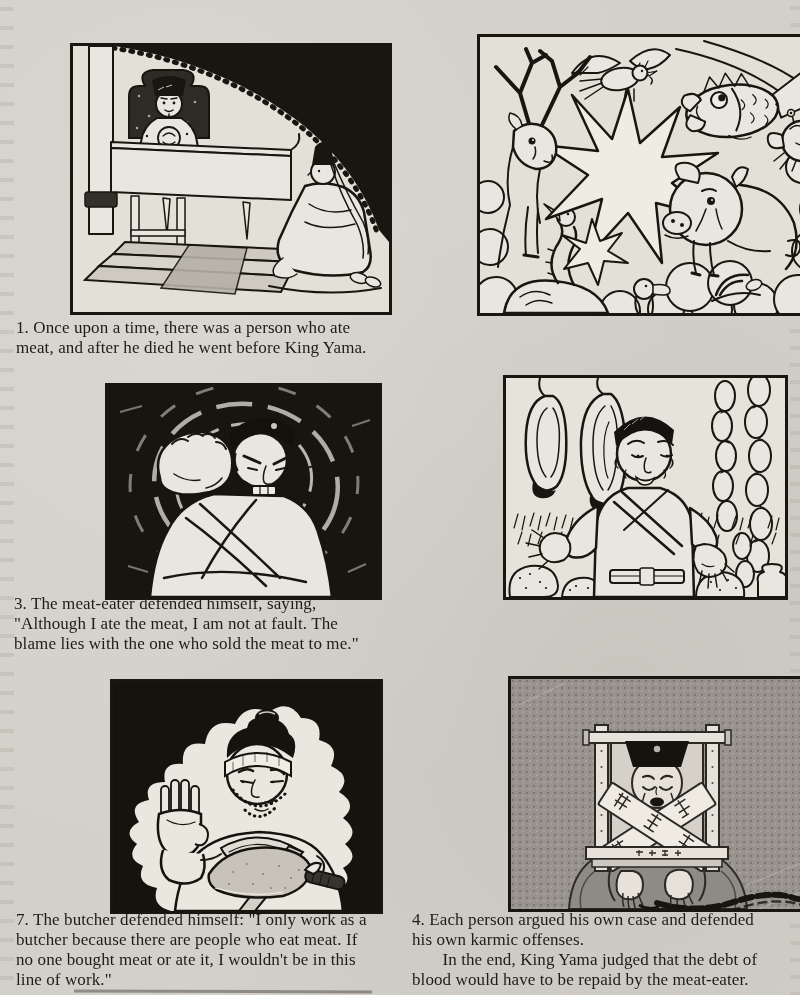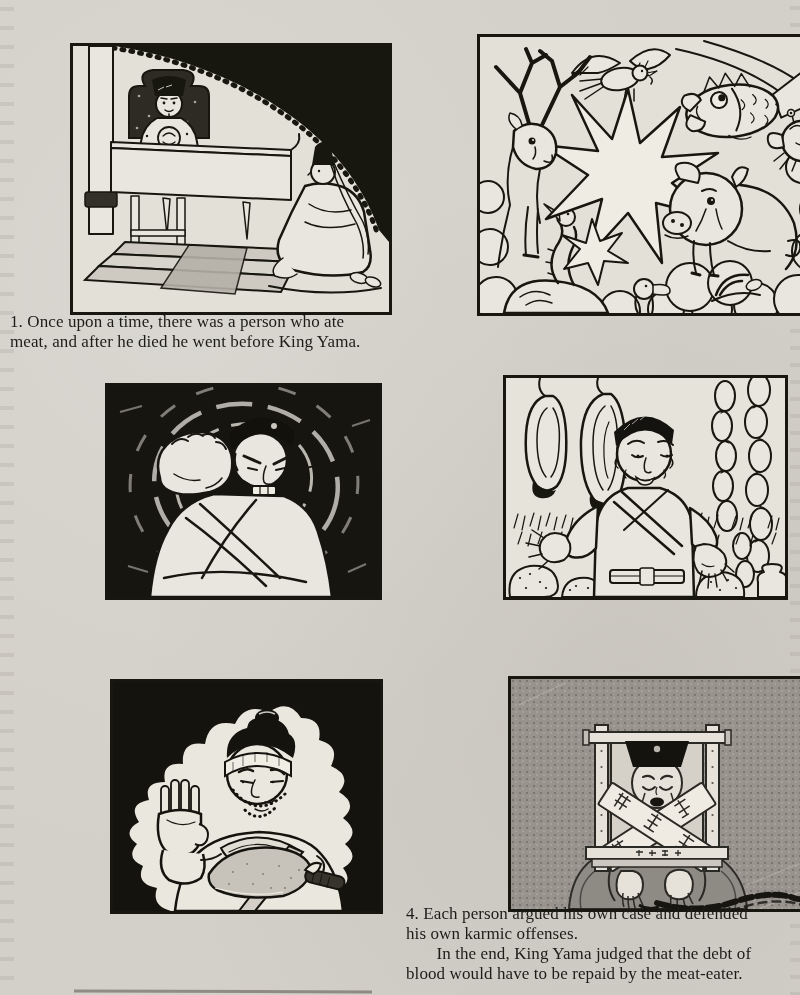--- a/index.html
+++ b/index.html
@@ -3,21 +3,21 @@
 <meta charset="utf-8">
 <style>
   html,body{margin:0;padding:0;background:#b6b2aa;}
   .page{position:relative;width:800px;height:995px;background:#d3d0c9;overflow:hidden;
         font-family:"Liberation Serif", serif;}
   .page::before{content:"";position:absolute;inset:0;pointer-events:none;
     background:radial-gradient(ellipse at 22% 28%, rgba(255,255,255,.14), transparent 60%),
                radial-gradient(ellipse at 78% 72%, rgba(110,105,95,.10), transparent 55%);}
   .panel{position:absolute;border:3px solid #17160f;background:#e3e0d8;box-sizing:border-box;}
   .panel svg{display:block;width:100%;height:100%;}
-  .caption{position:absolute;margin:0;font-size:17px;line-height:20px;color:#1d1c18;
+  .caption{position:absolute;margin:6px;font-size:17px;line-height:20px;color:#1d1c18;
            white-space:pre-wrap;letter-spacing:.1px;}
   .bleed{position:absolute;pointer-events:none;opacity:.33;filter:blur(.7px);}
   .bleed.left{left:0;top:0;width:14px;height:995px;
     background:repeating-linear-gradient(to bottom, transparent 0 7px, #aeaaa2 7px 11px, transparent 11px 19px);}
   .bleed.right{right:0;top:0;width:10px;height:995px;
     background:repeating-linear-gradient(to bottom, transparent 0 6px, #aeaaa2 6px 10px, transparent 10px 17px);}
   .edge-line{position:absolute;left:74px;top:990px;width:298px;height:3px;background:#57544d;
              opacity:.55;transform:rotate(.2deg);}
   
   svg .ln{fill:none;stroke:#17160f;stroke-linecap:round;stroke-linejoin:round;}
@@ -283,20 +283,23 @@
       <path d="M130,99 q9,7 18,1 q-2,7 -9,7 q-7,0 -9,-8 Z" fill="#efece4" stroke="#17160f" stroke-width="1.5"></path>
       <path d="M120,92 q-3,5 0,8 M158,92 q3,5 0,8" class="ln w1"></path>
       <path d="M116,114 L176,168 M108,124 L168,176" class="ln w25"></path>
       <path d="M162,112 L118,152" class="ln w2"></path>
       <rect x="104" y="192" width="74" height="13" rx="3" class="pp w2"></rect>
       <path d="M104,198 h74" class="ln w1"></path>
       <rect x="134" y="190" width="14" height="17" rx="2" class="pp w15"></rect>
     </svg>
   </figure>
 
+  <p class="caption" style="left:8px;top:588px;width:392px">3. The meat-eater defended himself, saying,
+"Although I ate the meat, I am not at fault. The
+blame lies with the one who sold the meat to me."</p>
 
   <figure class="panel" style="left:70px;top:663px;width:273px;height:235px" role="img" aria-label="The turbaned, bearded butcher raises one palm in protest while holding a broad cleaver against a dark background">
     <svg viewBox="0 0 267 229">
       <rect x="0" y="0" width="267" height="229" fill="#14130e"></rect>
       <path d="M58,229 Q38,224 44,206 Q22,202 30,184 Q12,176 24,162 Q8,150 26,140 Q14,122 36,118 Q30,100 52,100 Q48,80 70,82 Q68,58 92,62 Q96,36 122,42 Q132,20 156,30 Q176,16 188,36 Q210,36 206,58 Q228,64 218,84 Q240,94 226,110 Q246,122 230,136 Q248,150 232,162 Q248,176 230,186 Q242,202 222,208 Q228,224 206,226 L200,229 Z" fill="#eae7df"></path>
       <path d="M62,229 Q66,192 84,172 Q104,152 146,150 Q192,152 208,172 Q226,192 230,229 Z" fill="#eae7df" stroke="#14130e" stroke-width="2.5"></path>
       <path d="M108,166 Q146,144 186,168 Q176,184 146,186 Q116,184 108,166 Z" fill="#e0ddd4" stroke="#14130e" stroke-width="2"></path>
       <path d="M116,170 Q146,154 178,172" class="ln w1"></path>
       <polygon points="176,164 190,170 142,229 126,229" fill="#d3cfc6" stroke="#14130e" stroke-width="2"></polygon>
       <circle cx="144" cy="92" r="30" fill="#eae7df" stroke="#14130e" stroke-width="2.5"></circle>
@@ -411,19 +414,23 @@
       <path d="M110,192 Q104,200 106,212 Q110,222 122,220 Q132,217 132,206 Q132,194 122,192 Z" fill="#e6e2da" stroke="#2b2924" stroke-width="2"></path>
       <path d="M112,214 q-1,10 1,14 M117,217 q0,11 2,15 M122,217 q1,10 3,14 M127,214 q3,9 5,12" stroke="#2b2924" stroke-width="1.5" fill="none"></path>
       <path d="M162,192 Q154,195 154,206 Q154,218 165,220 Q176,222 181,212 Q184,200 177,193 Q170,189 162,192 Z" fill="#e6e2da" stroke="#2b2924" stroke-width="2"></path>
       <path d="M160,216 q-1,10 1,14 M166,219 q0,10 2,14 M172,219 q2,9 4,13 M177,214 q3,8 5,11" stroke="#2b2924" stroke-width="1.5" fill="none"></path>
       <path d="M146,224 Q186,236 226,222 Q258,212 280,218 Q290,222 292,218" fill="none" stroke="#17150f" stroke-width="6" stroke-dasharray="12 5" stroke-linecap="round"></path>
       <path d="M150,230 Q190,241 232,228 Q264,218 292,226" fill="none" stroke="#17150f" stroke-width="2.5" stroke-dasharray="10 4" opacity=".8"></path>
       <path d="M128,226 Q138,232 148,228" fill="none" stroke="#17150f" stroke-width="3"></path>
     </svg>
   </figure>
 
+  <p class="caption" style="left:10px;top:904px;width:392px">7. The butcher defended himself: "I only work as a
+butcher because there are people who eat meat. If
+no one bought meat or ate it, I wouldn't be in this
+line of work."</p>
   <p class="caption" style="left:406px;top:904px;width:392px">4. Each person argued his own case and defended
 his own karmic offenses.
        In the end, King Yama judged that the debt of
 blood would have to be repaid by the meat-eater.</p>
 
   <div class="edge-line"></div>
 </div>
 
 </body></html>

